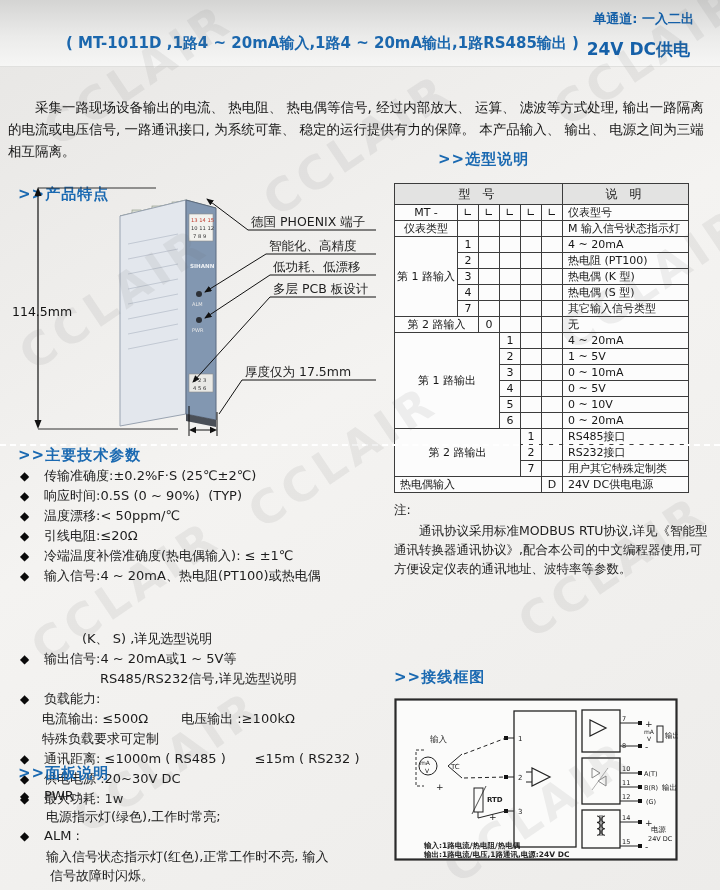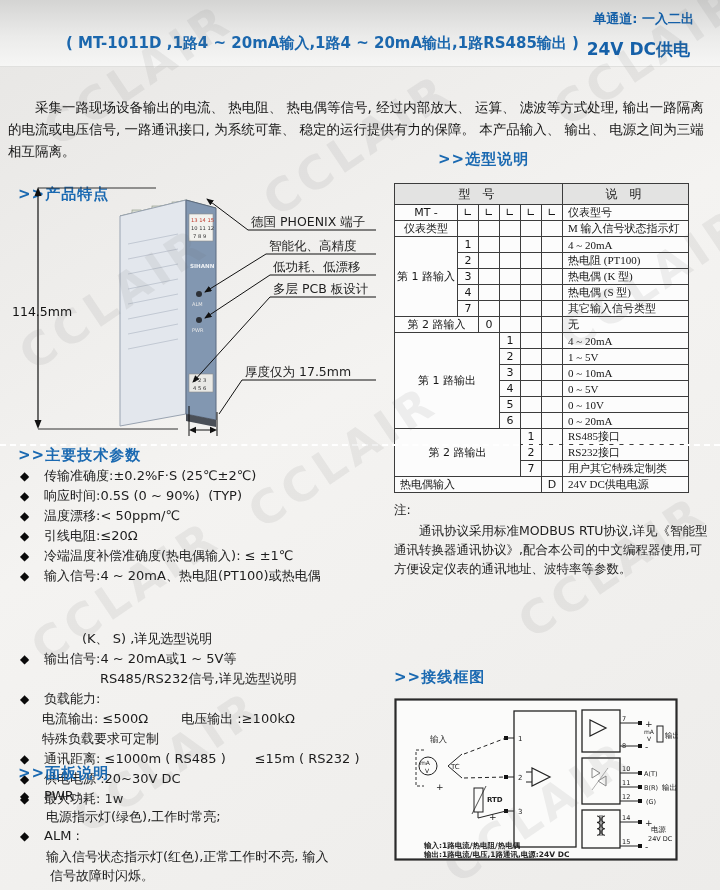--- a/index.html
+++ b/index.html
@@ -41,21 +41,21 @@
   .prow{line-height:19.5px;}
   .pind{padding-left:30px;line-height:19.5px;}
   .pind2{padding-left:34px;line-height:19.5px;}
   
   .seltable{position:absolute;left:394px;top:183px;z-index:2;border-collapse:collapse;table-layout:fixed;}
   .seltable td{border:1px solid #3c3c3c;font-size:11px;height:15px;padding:0 2px;
                background:#fcfcfc;color:#161616;overflow:hidden;white-space:nowrap;}
   .seltable td.hd{background:#e3e3e2;text-align:center;font-size:12px;height:20px;letter-spacing:4px;}
   .seltable td.lbl{text-align:center;}
   .seltable td.sm{text-align:center;padding:0;}
-  .seltable td.desc{text-align:left;padding-left:5px;font-family:Liberation Serif, serif;}
+  .seltable td.desc{text-align:left;padding-left:5px;}
   .corner{color:#8a8a8a;font-size:9px;}
   
   .note{position:absolute;left:394px;top:500px;width:320px;z-index:2;font-size:12.5px;line-height:19px;}
   .note-body{text-indent:2em;margin-top:2px;}
   
   .wiring{position:absolute;left:394px;top:698px;z-index:2;}
   .wiring svg text{font-family:inherit;}
   
   .pbreak{position:absolute;left:0;top:444px;width:720px;border-top:2px dashed #ffffff;z-index:10;}
 </style>

